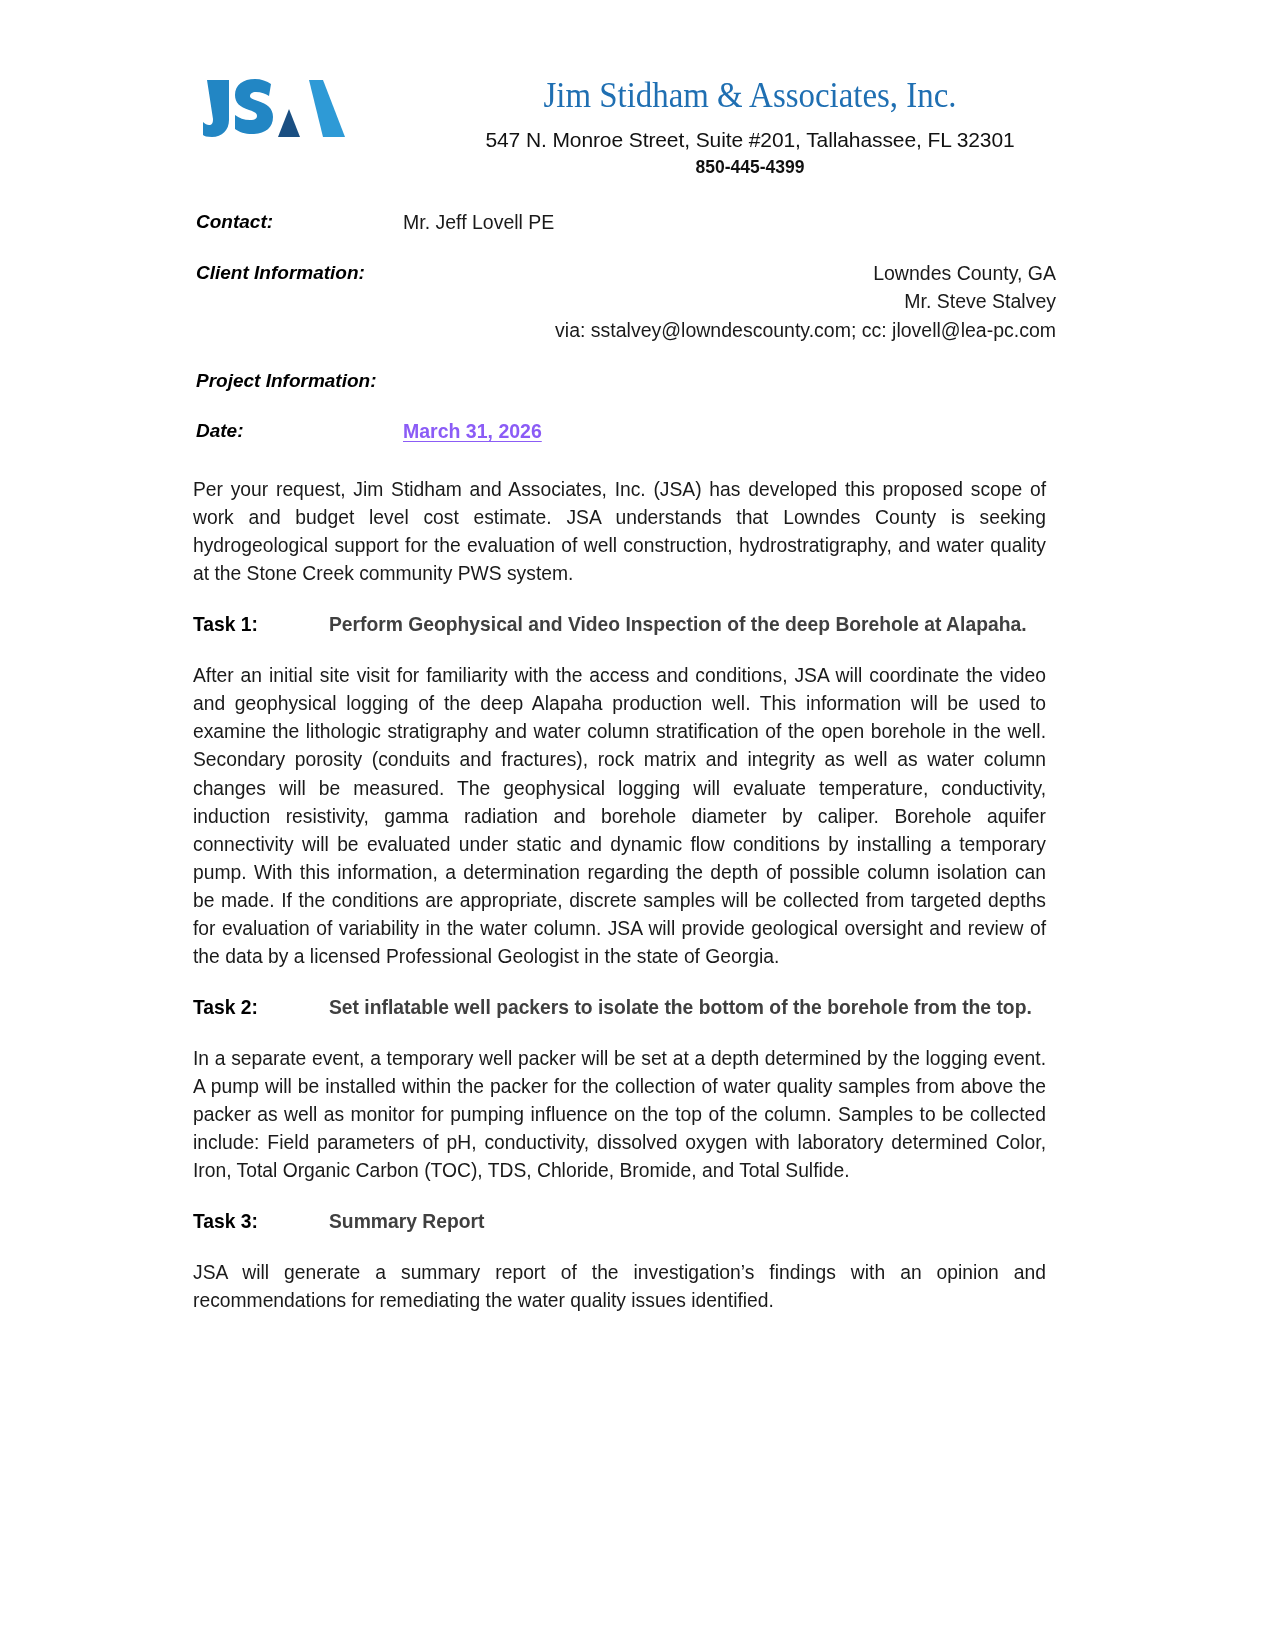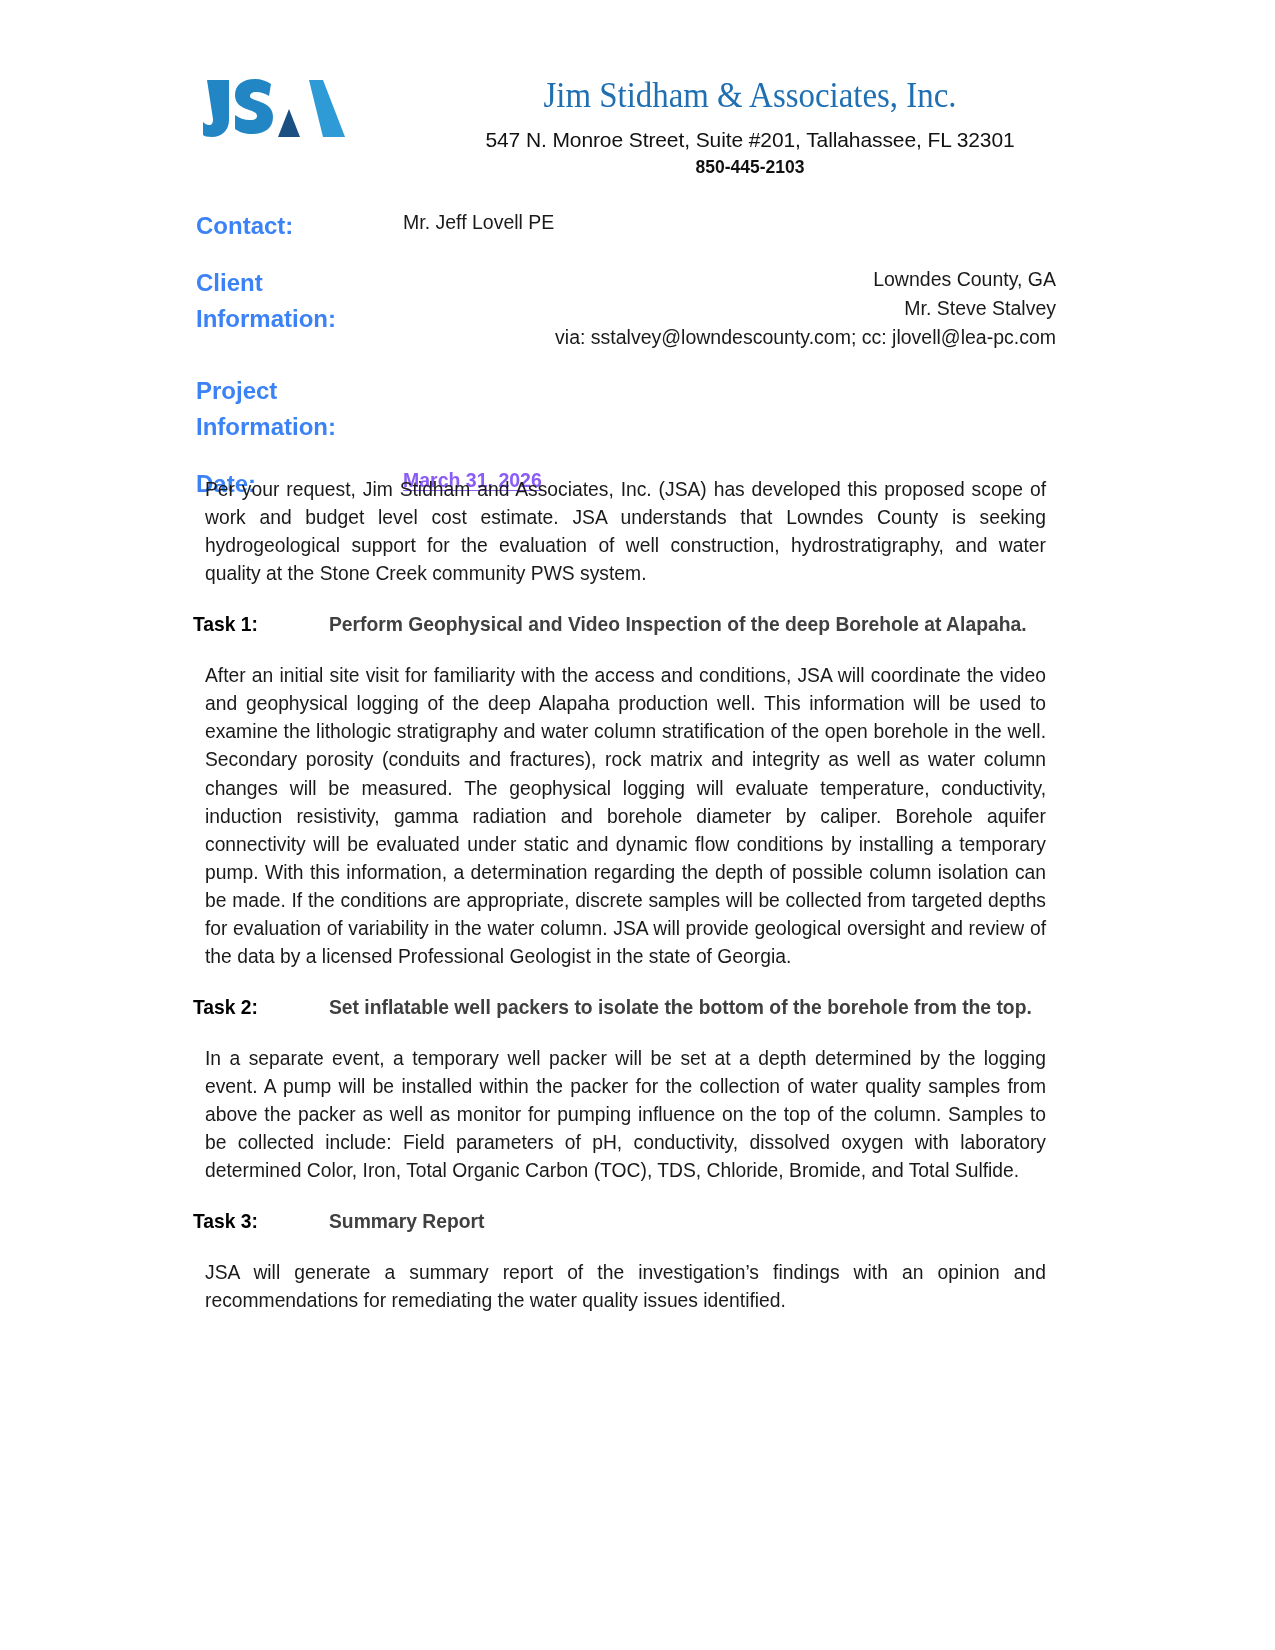--- a/index.html
+++ b/index.html
@@ -79,24 +79,25 @@
     width: 860px;
   }
   .meta-row {
     display: flex;
     align-items: flex-start;
     margin-bottom: 22px;
   }
   .meta-label {
     width: 207px;
     flex: 0 0 207px;
-    font-size: 24px;
+    font-size: 19px;
     font-weight: bold;
     line-height: 1.47;
-    color: #3b82f6;
+    color: #000000;
+    font-style: italic;
   }
   .meta-value {
     font-size: 19.5px;
     line-height: 1.47;
     color: #1a1a1a;
     flex: 1;
   }
   .meta-value .vline { display: block; text-align: right; }
   .date-value {
     font-size: 19.5px;
@@ -111,21 +112,21 @@
     position: absolute;
     left: 193px;
     top: 476px;
     width: 853px;
   }
   p.para {
     font-size: 19.3px;
     line-height: 1.455;
     text-align: justify;
     text-justify: inter-word;
-    margin: 0 0 26px 12px;
+    margin: 0 0 26px 0;
     color: #1a1a1a;
     hyphens: none;
   }
 
   .task-head {
     display: flex;
     margin: 0 0 26px 0;
   }
   .task-num {
     width: 136px;
@@ -157,21 +158,21 @@
 
         <path d="M97 59 h-22 l11 -28 Z" fill="#1a4f82"></path>
 
         <path d="M106 2 h14 l22 57 h-22 Z" fill="#2e9ad6"></path>
       </svg>
     </div>
 
     <div class="firm-block">
       <div class="firm-name">Jim Stidham &amp; Associates, Inc.</div>
       <div class="firm-address">547 N. Monroe Street, Suite #201, Tallahassee, FL 32301</div>
-      <div class="firm-phone">850-445-2103</div>
+      <div class="firm-phone">850-445-4399</div>
     </div>
   </div>
 
   <div class="meta">
 
     <div class="meta-row">
       <div class="meta-label">Contact:</div>
       <div class="meta-value">Mr. Jeff Lovell PE</div>
     </div>
 

